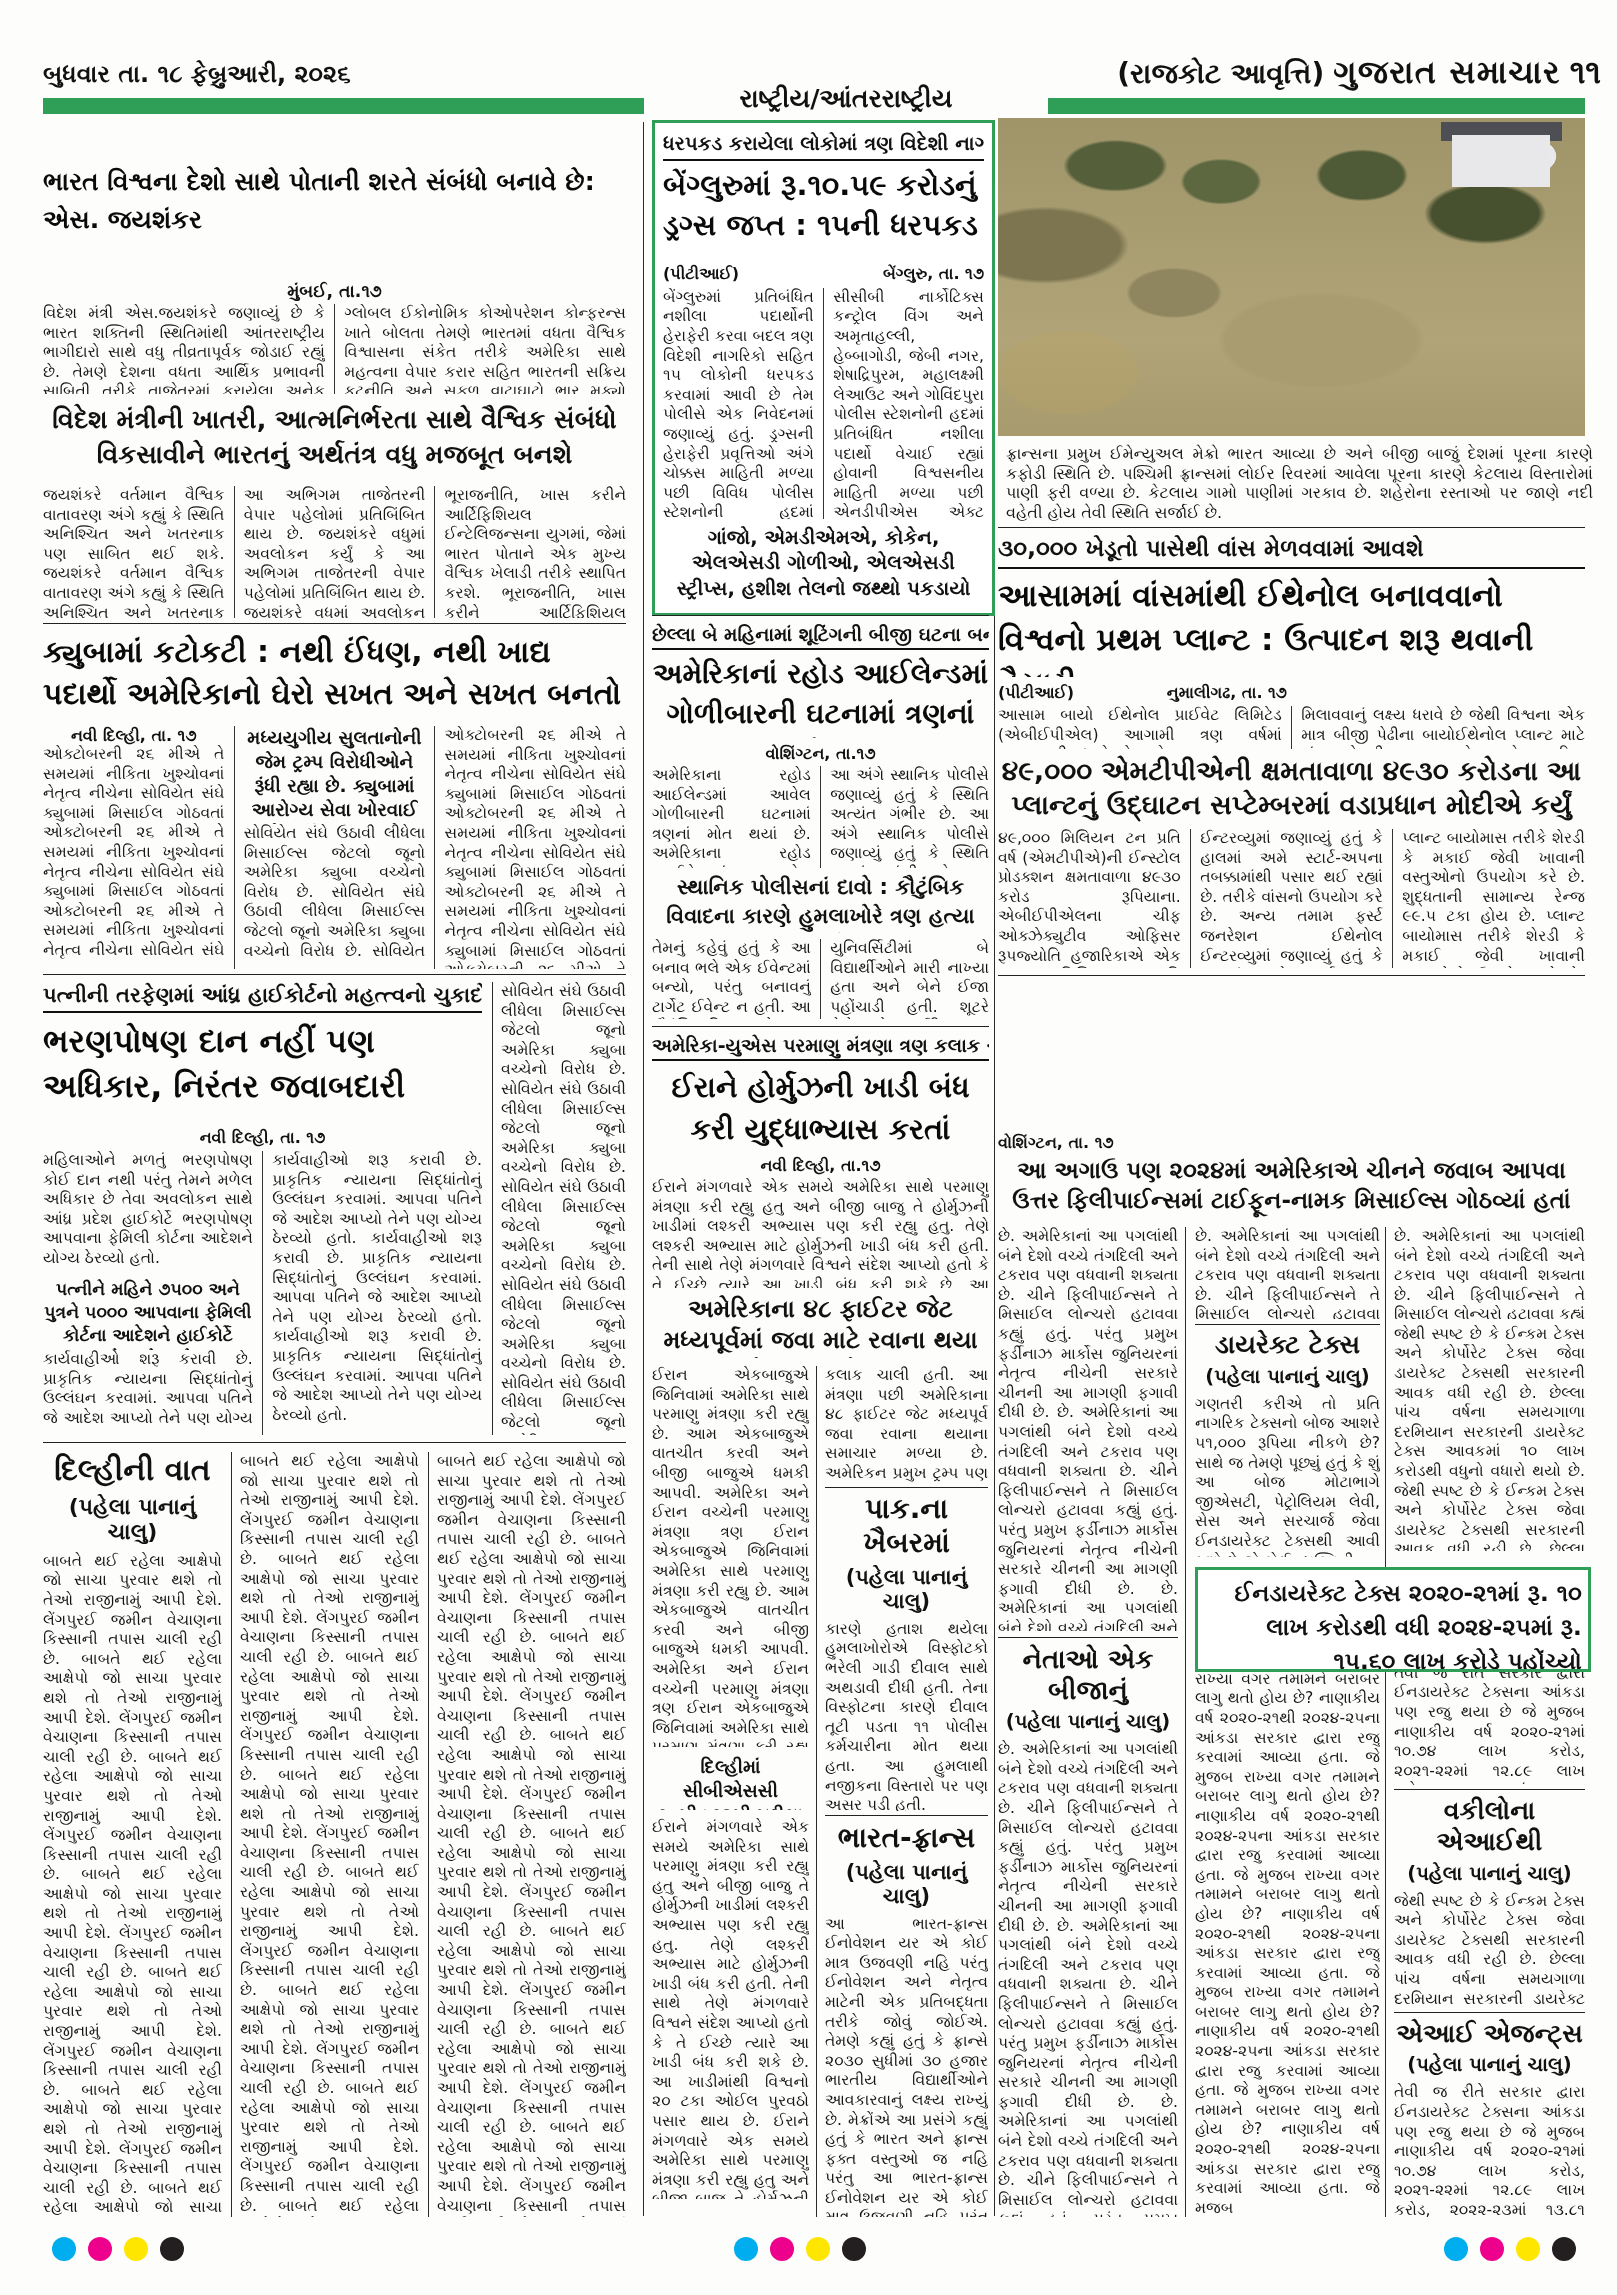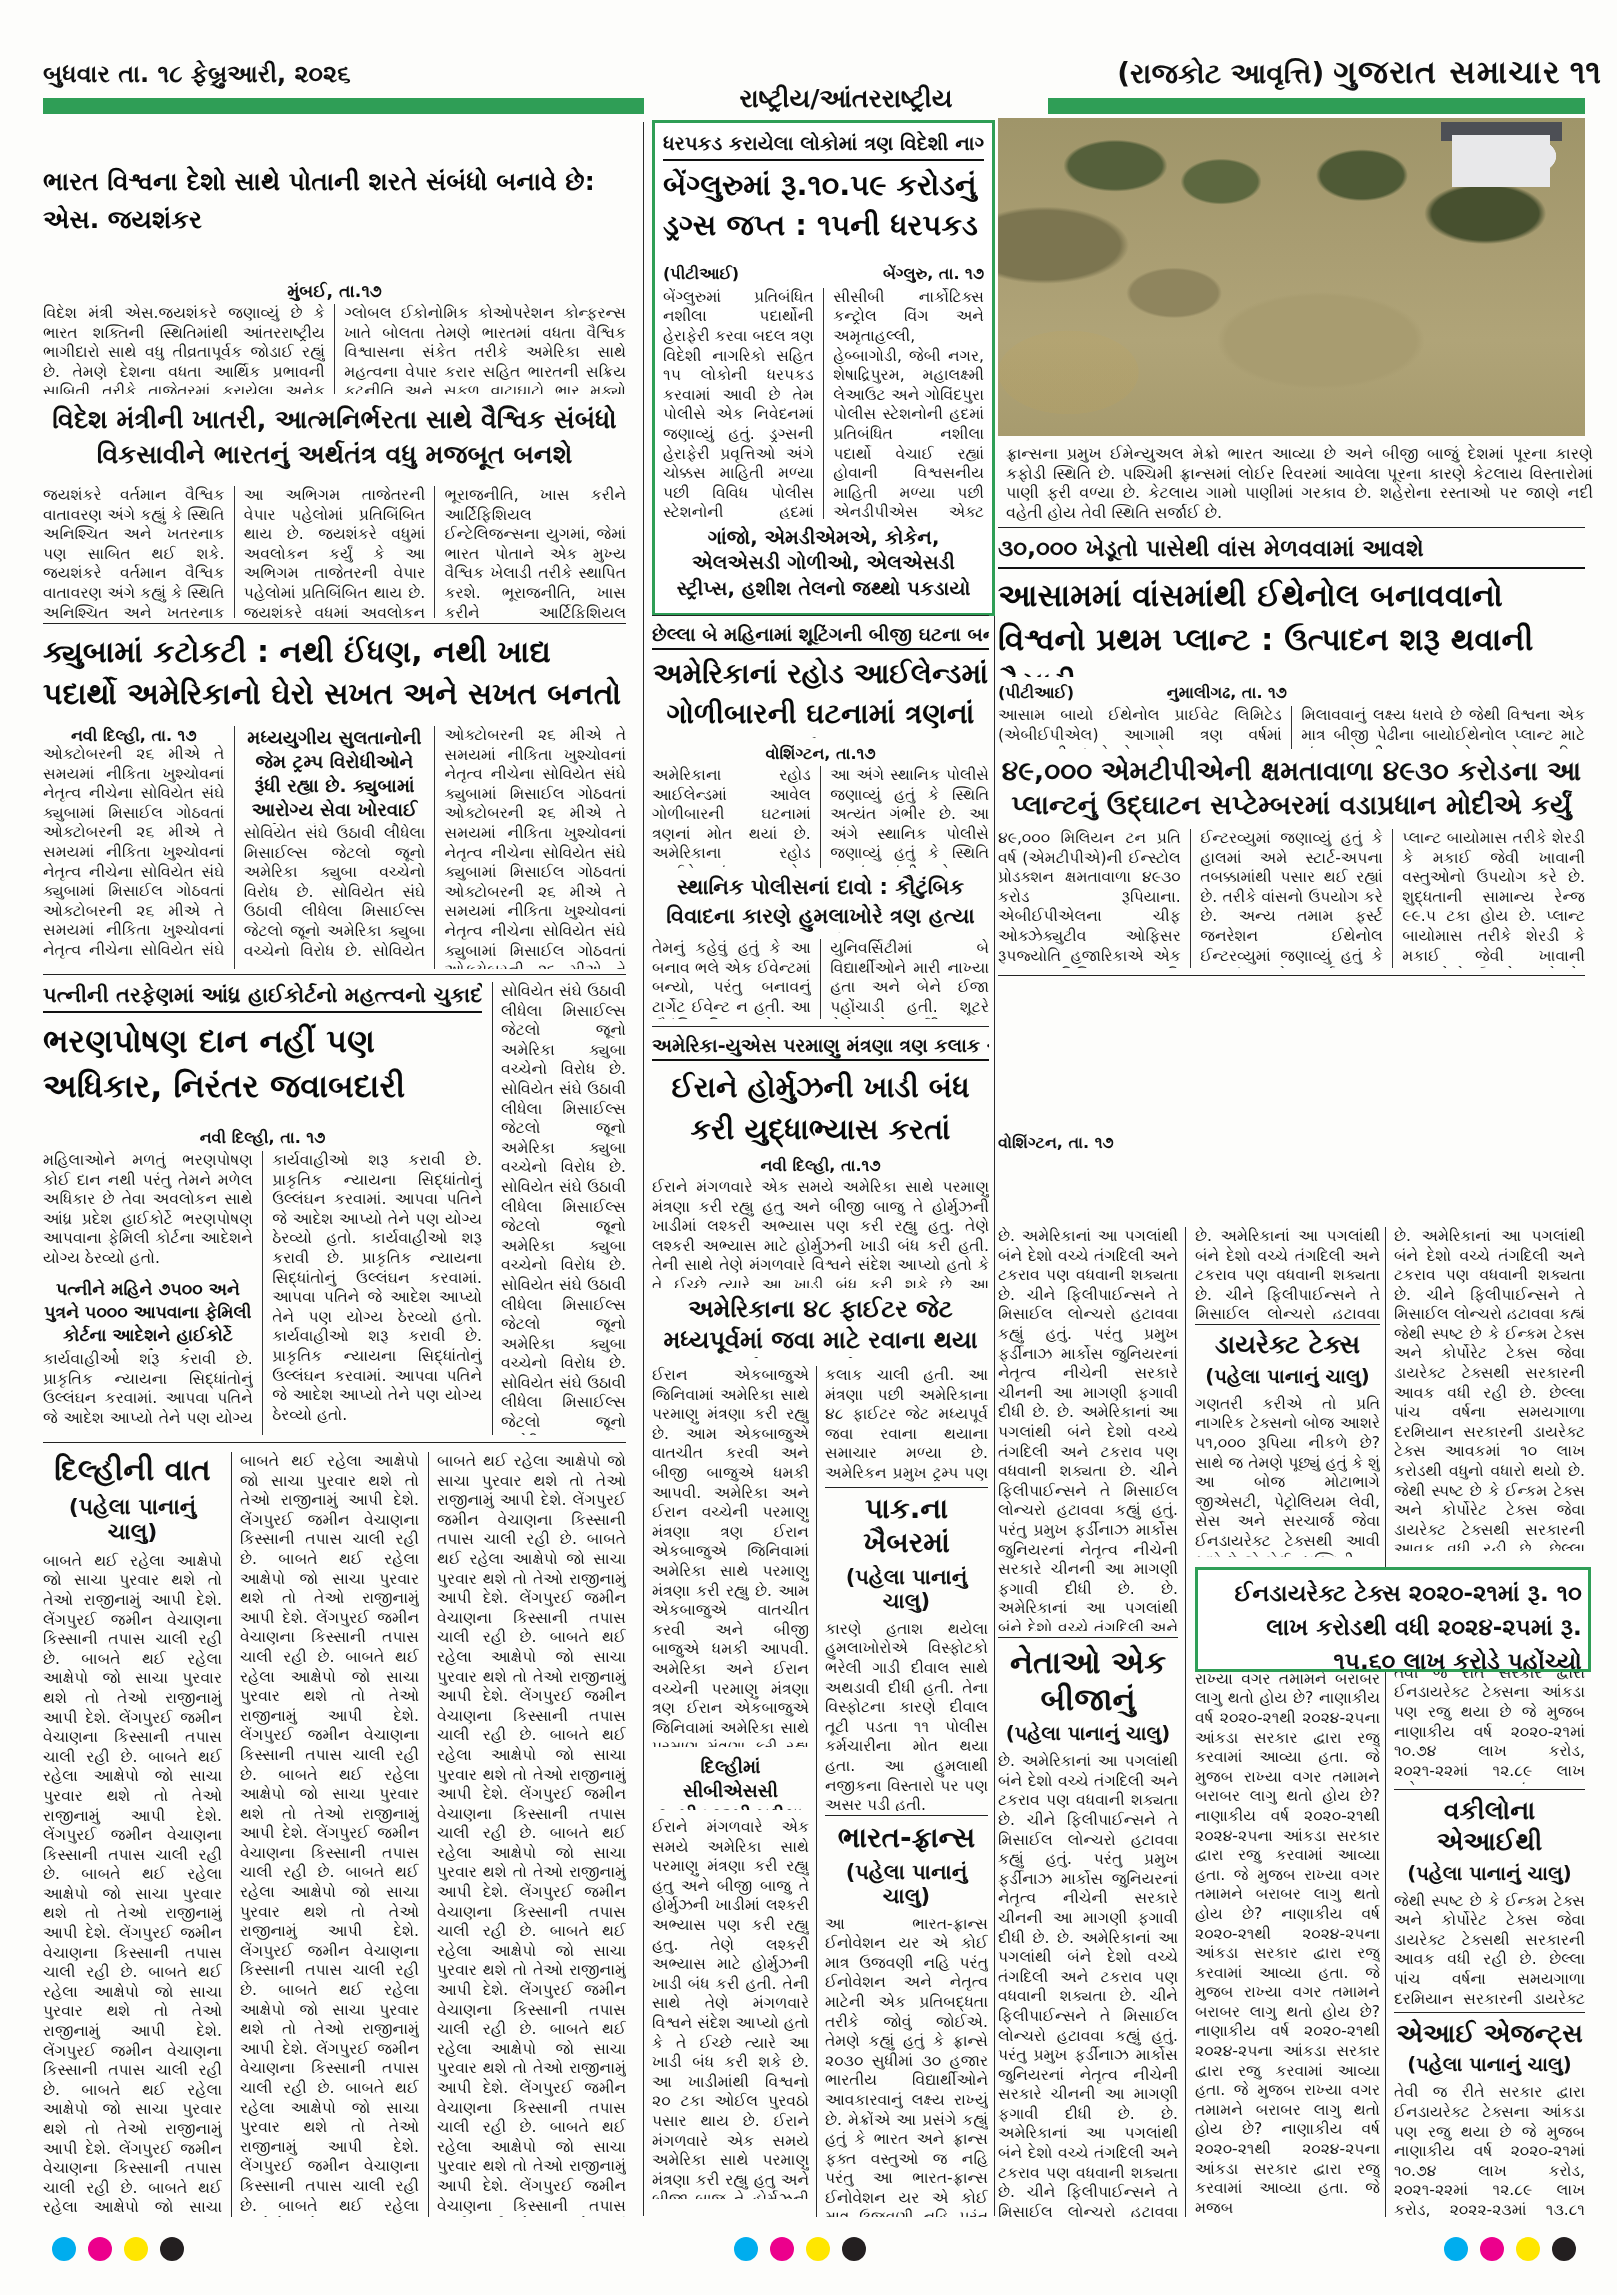--- a/index.html
+++ b/index.html
@@ -179,25 +179,26 @@
   </div>
   <div class="abs sub" style="left:998px;top:754px;width:587px;height:68px;font-size:26.6px;line-height:34px;">૪૯,૦૦૦ એમટીપીએની ક્ષમતાવાળા ૪૯૩૦ કરોડના આ પ્લાન્ટનું ઉદ્ઘાટન સપ્ટેમ્બરમાં વડાપ્રધાન મોદીએ કર્યું હતું</div>
   <div class="abs row" style="left:998px;top:829px;width:587px;height:139px;">
     <div class="bd">૪૯,૦૦૦ મિલિયન ટન પ્રતિ વર્ષ (એમટીપીએ)ની ઈન્સ્ટોલ પ્રોડક્શન ક્ષમતાવાળા ૪૯૩૦ કરોડ રૂપિયાના. એબીઈપીએલના ચીફ ઓક્ઝેક્યુટીવ ઓફિસર રૂપજ્યોતિ હજારિકાએ એક ૪૯,૦૦૦ મિલિયન ટન પ્રતિ વર્ષ (એમટીપીએ)ની ઈન્સ્ટોલ પ્રોડક્શન ક્ષમતાવાળા ૪૯૩૦ કરોડ રૂપિયાના. એબીઈપીએલના ચીફ ઓક્ઝેક્યુટીવ ઓફિસર રૂપજ્યોતિ હજારિકાએ એક</div>
     <div class="bd">ઈન્ટરવ્યુમાં જણાવ્યું હતું કે હાલમાં અમે સ્ટાર્ટ-અપના તબક્કામાંથી પસાર થઈ રહ્યાં છે. તરીકે વાંસનો ઉપયોગ કરે છે. અન્ય તમામ ફર્સ્ટ જનરેશન ઈથેનોલ ઈન્ટરવ્યુમાં જણાવ્યું હતું કે હાલમાં અમે સ્ટાર્ટ-અપના તબક્કામાંથી પસાર થઈ રહ્યાં છે. તરીકે વાંસનો ઉપયોગ કરે છે. અન્ય તમામ ફર્સ્ટ જનરેશન ઈથેનોલ</div>
     <div class="bd">પ્લાન્ટ બાયોમાસ તરીકે શેરડી કે મકાઈ જેવી ખાવાની વસ્તુઓનો ઉપયોગ કરે છે. શુદ્ધતાની સામાન્ય રેન્જ ૯૯.૫ ટકા હોય છે. પ્લાન્ટ બાયોમાસ તરીકે શેરડી કે મકાઈ જેવી ખાવાની વસ્તુઓનો ઉપયોગ કરે છે. શુદ્ધતાની સામાન્ય રેન્જ ૯૯.૫ ટકા હોય છે.</div>
   </div>
 
   <div class="abs hr" style="left:998px;top:975px;width:587px;"></div>
   <div class="abs dl" style="left:998px;top:1133px;width:231px;font-size:16px;">વોશિંગ્ટન, તા. ૧૭</div>
+  <div class="abs sub" style="left:998px;top:1155px;width:587px;height:64px;font-size:23px;line-height:30px;">આ અગાઉ પણ ૨૦૨૪માં અમેરિકાએ ચીનને જવાબ આપવા ઉત્તર ફિલીપાઈન્સમાં ટાઈફૂન-નામક મિસાઈલ્સ ગોઠવ્યાં હતાં</div>
 
   <div class="abs" style="left:998px;top:1227px;width:180px;height:990px;overflow:hidden;">
     <div class="bd" style="height:404px;">છે. અમેરિકાનાં આ પગલાંથી બંને દેશો વચ્ચે તંગદિલી અને ટકરાવ પણ વધવાની શક્યતા છે. ચીને ફિલીપાઈન્સને તે મિસાઈલ લોન્ચરો હટાવવા કહ્યું હતું. પરંતુ પ્રમુખ ફર્ડીનાઝ માર્કોસ જુનિયરનાં નેતૃત્વ નીચેની સરકારે ચીનની આ માગણી ફગાવી દીધી છે. છે. અમેરિકાનાં આ પગલાંથી બંને દેશો વચ્ચે તંગદિલી અને ટકરાવ પણ વધવાની શક્યતા છે. ચીને ફિલીપાઈન્સને તે મિસાઈલ લોન્ચરો હટાવવા કહ્યું હતું. પરંતુ પ્રમુખ ફર્ડીનાઝ માર્કોસ જુનિયરનાં નેતૃત્વ નીચેની સરકારે ચીનની આ માગણી ફગાવી દીધી છે. છે. અમેરિકાનાં આ પગલાંથી બંને દેશો વચ્ચે તંગદિલી અને ટકરાવ પણ વધવાની શક્યતા છે. ચીને ફિલીપાઈન્સને તે મિસાઈલ લોન્ચરો હટાવવા કહ્યું હતું. પરંતુ પ્રમુખ ફર્ડીનાઝ માર્કોસ જુનિયરનાં નેતૃત્વ નીચેની સરકારે ચીનની આ માગણી ફગાવી દીધી છે.</div>
     <div class="hr" style="margin:5.8px 0;"></div>
-    <div class="conthead" style="font-size:31px;">નેતાઓ એક બીજાનું</div>
+    <div class="conthead" style="font-size:26px;">નેતાઓ એક બીજાનું</div>
     <div class="conthead" style="font-size:19.6px;margin:4.6px 0 7px;">(પહેલા પાનાનું ચાલુ)</div>
     <div class="bd" style="height:479px;">છે. અમેરિકાનાં આ પગલાંથી બંને દેશો વચ્ચે તંગદિલી અને ટકરાવ પણ વધવાની શક્યતા છે. ચીને ફિલીપાઈન્સને તે મિસાઈલ લોન્ચરો હટાવવા કહ્યું હતું. પરંતુ પ્રમુખ ફર્ડીનાઝ માર્કોસ જુનિયરનાં નેતૃત્વ નીચેની સરકારે ચીનની આ માગણી ફગાવી દીધી છે. છે. અમેરિકાનાં આ પગલાંથી બંને દેશો વચ્ચે તંગદિલી અને ટકરાવ પણ વધવાની શક્યતા છે. ચીને ફિલીપાઈન્સને તે મિસાઈલ લોન્ચરો હટાવવા કહ્યું હતું. પરંતુ પ્રમુખ ફર્ડીનાઝ માર્કોસ જુનિયરનાં નેતૃત્વ નીચેની સરકારે ચીનની આ માગણી ફગાવી દીધી છે. છે. અમેરિકાનાં આ પગલાંથી બંને દેશો વચ્ચે તંગદિલી અને ટકરાવ પણ વધવાની શક્યતા છે. ચીને ફિલીપાઈન્સને તે મિસાઈલ લોન્ચરો હટાવવા કહ્યું હતું. પરંતુ પ્રમુખ ફર્ડીનાઝ માર્કોસ જુનિયરનાં નેતૃત્વ નીચેની સરકારે ચીનની આ માગણી ફગાવી દીધી છે. છે. અમેરિકાનાં આ પગલાંથી બંને દેશો વચ્ચે તંગદિલી અને ટકરાવ પણ વધવાની શક્યતા છે. ચીને ફિલીપાઈન્સને તે મિસાઈલ લોન્ચરો હટાવવા કહ્યું હતું. પરંતુ પ્રમુખ ફર્ડીનાઝ માર્કોસ જુનિયરનાં નેતૃત્વ નીચેની સરકારે ચીનની આ માગણી ફગાવી દીધી છે.</div>
   </div>
   <div class="abs vrule" style="left:1185px;top:1227px;height:990px;"></div>
   <div class="abs" style="left:1195px;top:1227px;width:185px;height:990px;overflow:hidden;">
     <div class="bd" style="height:92px;">છે. અમેરિકાનાં આ પગલાંથી બંને દેશો વચ્ચે તંગદિલી અને ટકરાવ પણ વધવાની શક્યતા છે. ચીને ફિલીપાઈન્સને તે મિસાઈલ લોન્ચરો હટાવવા કહ્યું હતું. પરંતુ પ્રમુખ ફર્ડીનાઝ માર્કોસ જુનિયરનાં નેતૃત્વ નીચેની સરકારે ચીનની આ માગણી ફગાવી દીધી છે.</div>
     <div class="hr" style="margin:4.6px 0;"></div>
     <div class="conthead" style="font-size:25.4px;">ડાયરેક્ટ ટેક્સ</div>
     <div class="conthead" style="font-size:19.6px;margin:4.6px 0 7px;">(પહેલા પાનાનું ચાલુ)</div>
     <div class="bd" style="height:162px;">ગણતરી કરીએ તો પ્રતિ નાગરિક ટેક્સનો બોજ આશરે ૫૧,૦૦૦ રૂપિયા નીકળે છે? સાથે જ તેમણે પૂછ્યું હતું કે શું આ બોજ મોટાભાગે જીએસટી, પેટ્રોલિયમ લેવી, સેસ અને સરચાર્જ જેવા ઈનડાયરેક્ટ ટેક્સથી આવી રહ્યો છે જે કોઈ વ્યક્તિની</div>

